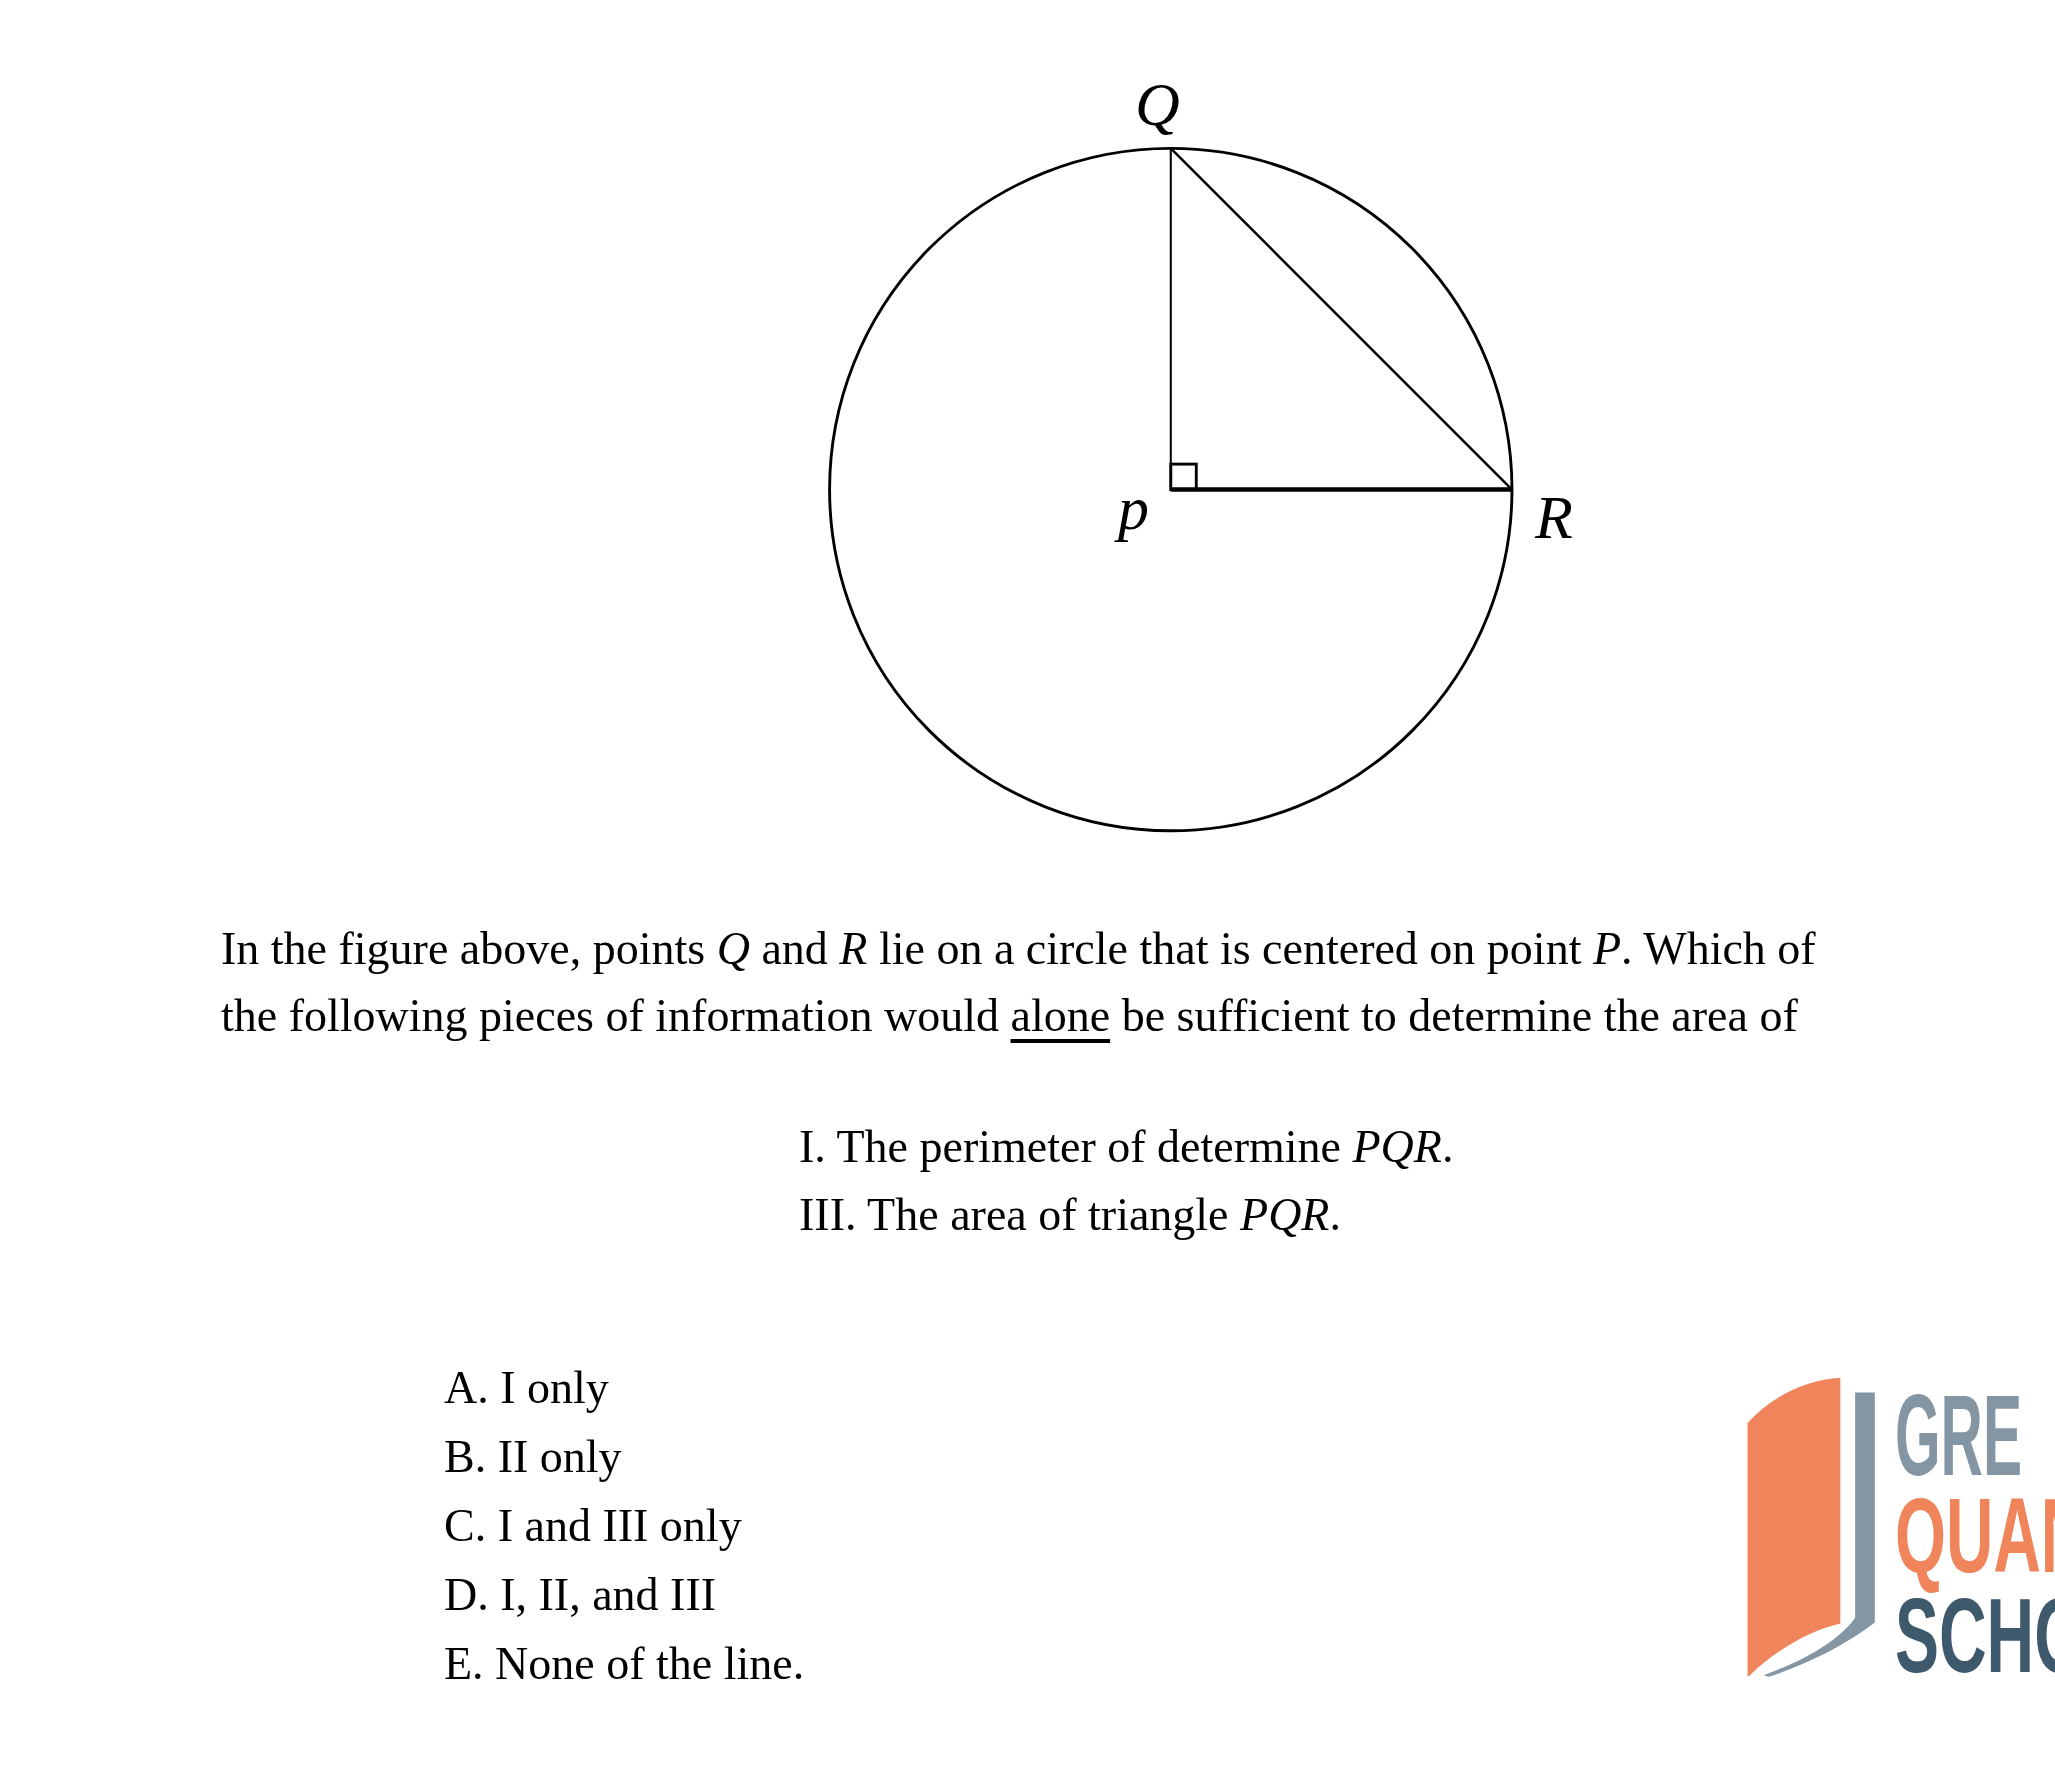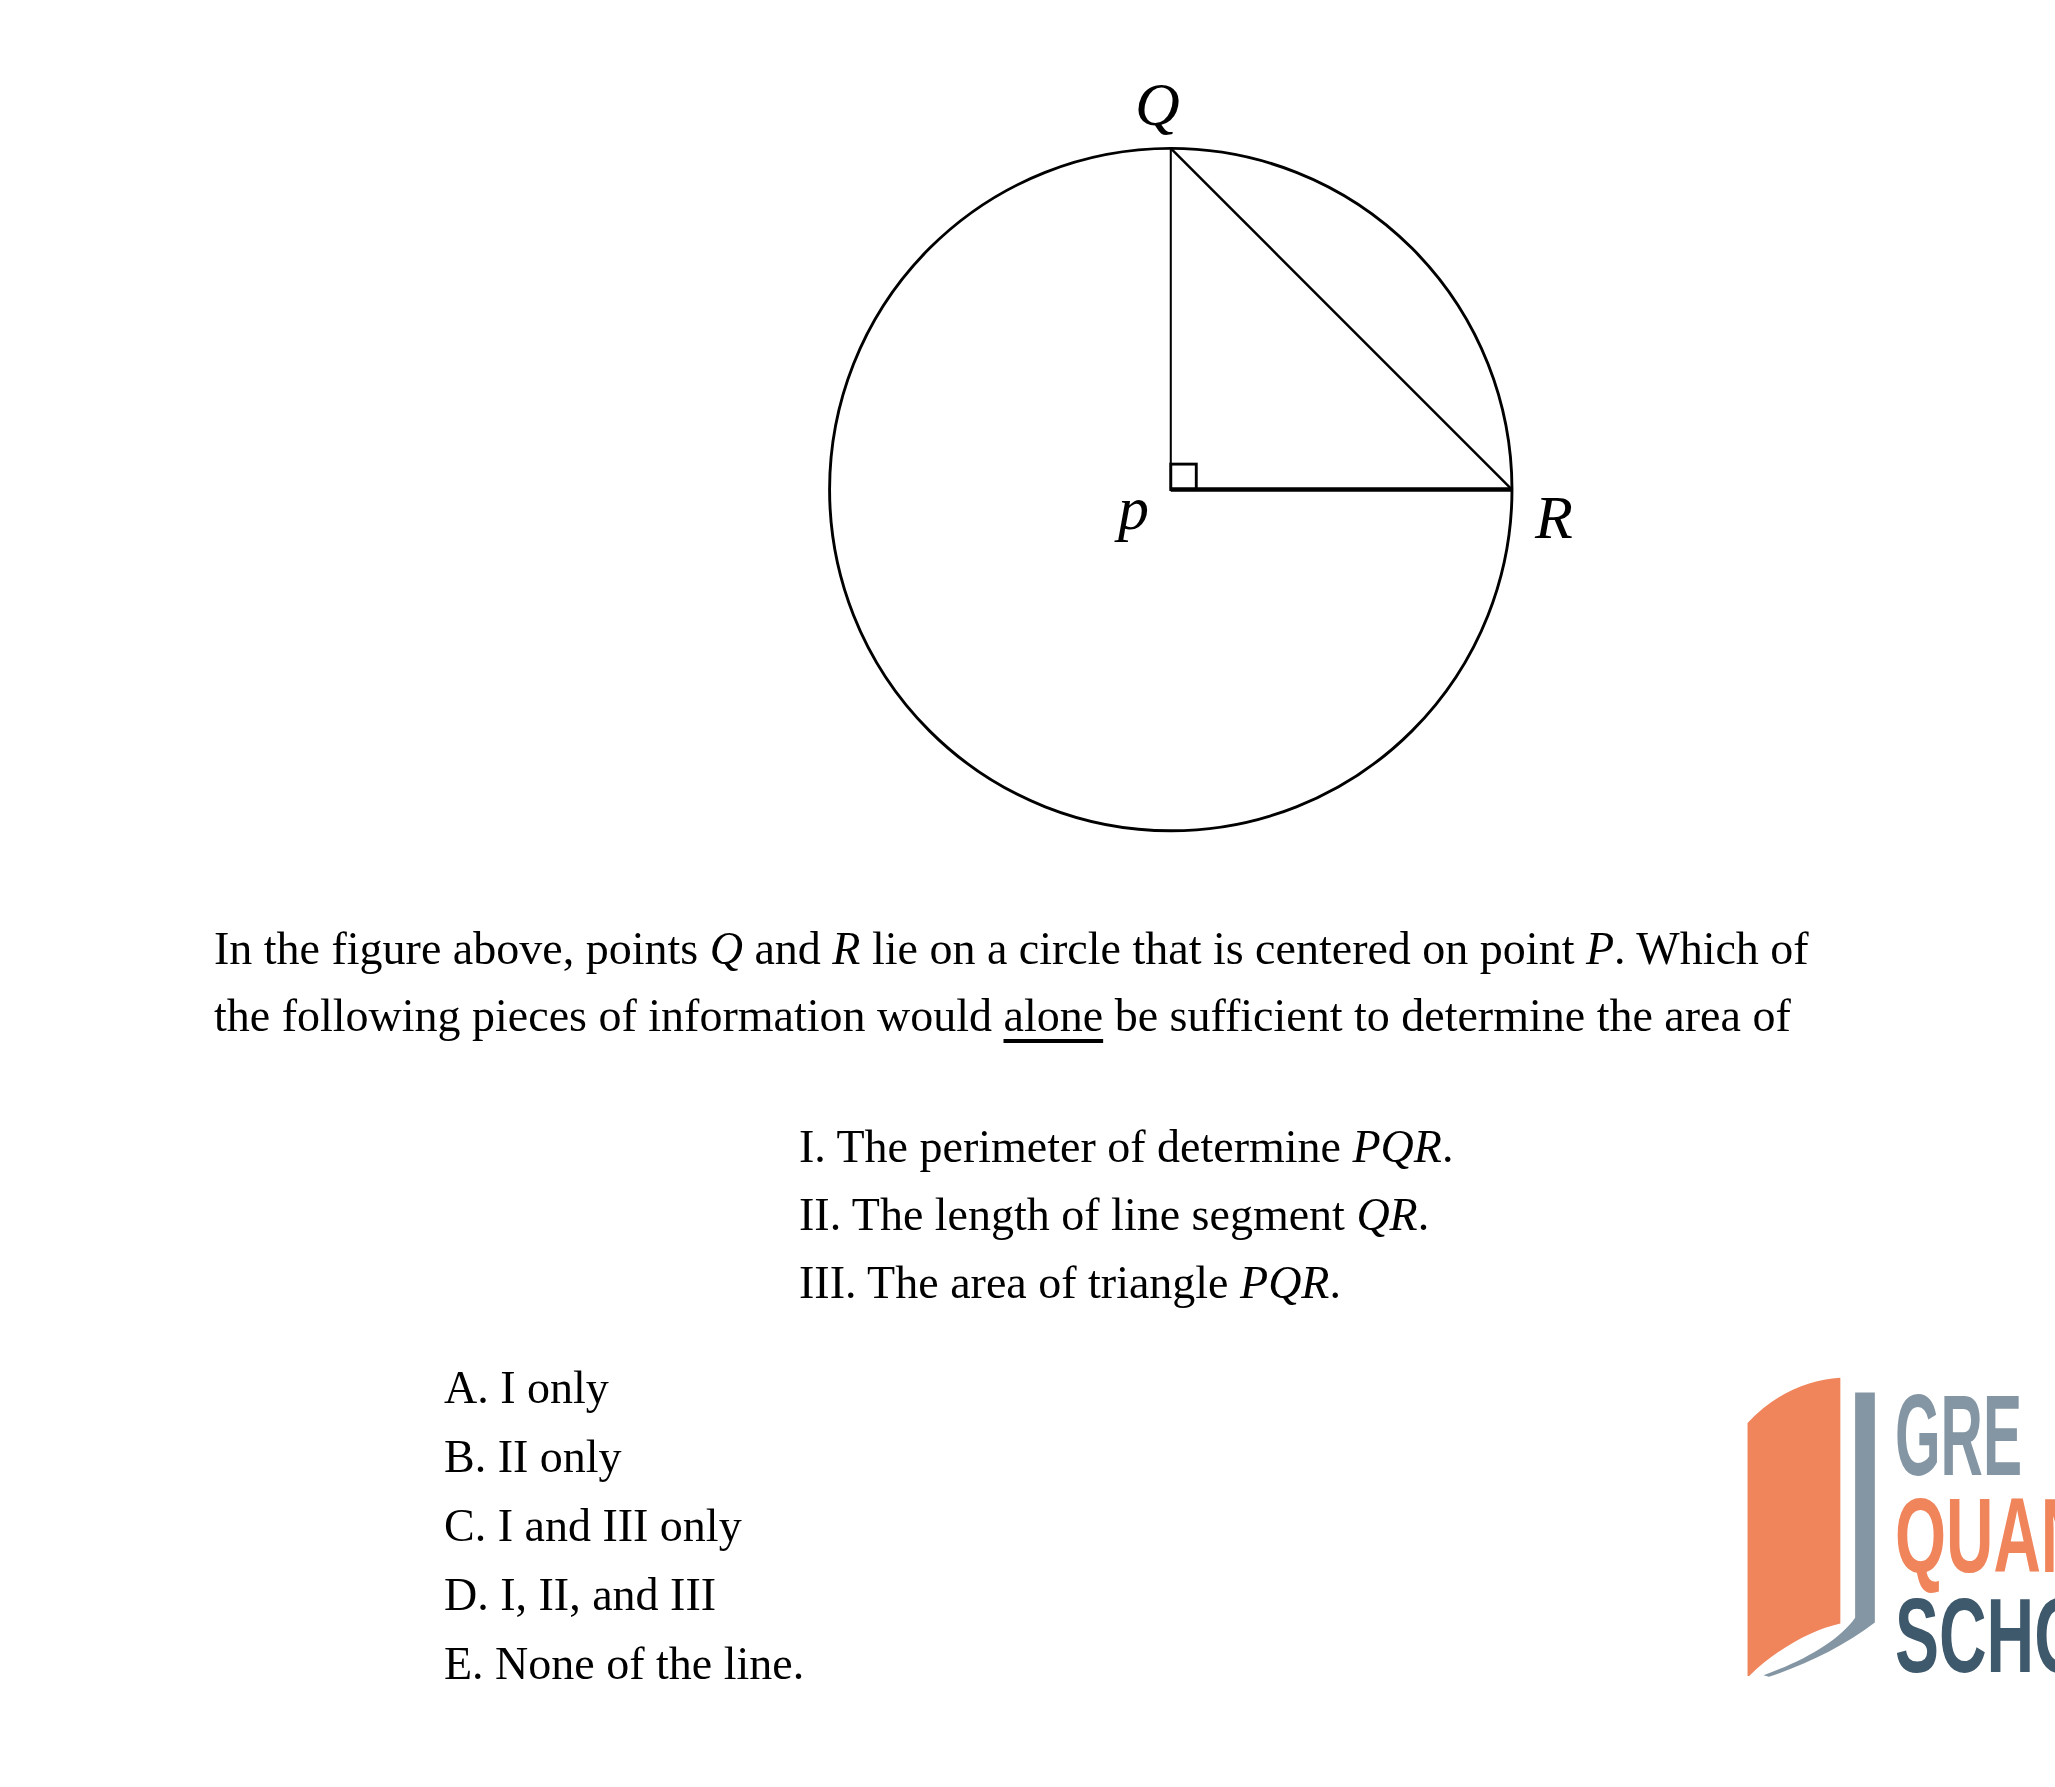--- a/index.html
+++ b/index.html
@@ -17,21 +17,21 @@
     position: absolute;
     font-family: "Liberation Serif", serif;
     font-style: italic;
     font-size: 62px;
     line-height: 1;
     color: #000000;
     white-space: nowrap;
   }
   .qtext {
     position: absolute;
-    left: 214px;
+    left: 221px;
     top: 915px;
     font-size: 46px;
     line-height: 67px;
     white-space: nowrap;
   }
   .statements {
     position: absolute;
     left: 799px;
     top: 1113px;
     font-size: 46px;
@@ -83,21 +83,20 @@
   <div class="fig-label" style="left:1118px; top:477px;">p</div>
   <div class="fig-label" style="left:1535px; top:486px;">R</div>
 
   <div class="qtext">
     <div><span>In the figure above, points </span><span class="it">Q</span><span> and </span><span class="it">R</span><span> lie on a circle that is centered on point </span><span class="it">P</span><span>. Which of</span></div>
     <div><span>the following pieces of information would </span><span class="ul">alone</span><span> be sufficient to determine the area of</span></div>
   </div>
 
   <div class="statements">
     <div><span>I. The perimeter of determine </span><span class="it">PQR</span><span>.</span></div>
-    <div><span>II. The length of line segment </span><span class="it">QR</span><span>.</span></div>
     <div><span>III. The area of triangle </span><span class="it">PQR</span><span>.</span></div>
   </div>
 
   <div class="options">
     <div>A. I only</div>
     <div>B. II only</div>
     <div>C. I and III only</div>
     <div>D. I, II, and III</div>
     <div>E. None of the line.</div>
   </div>

